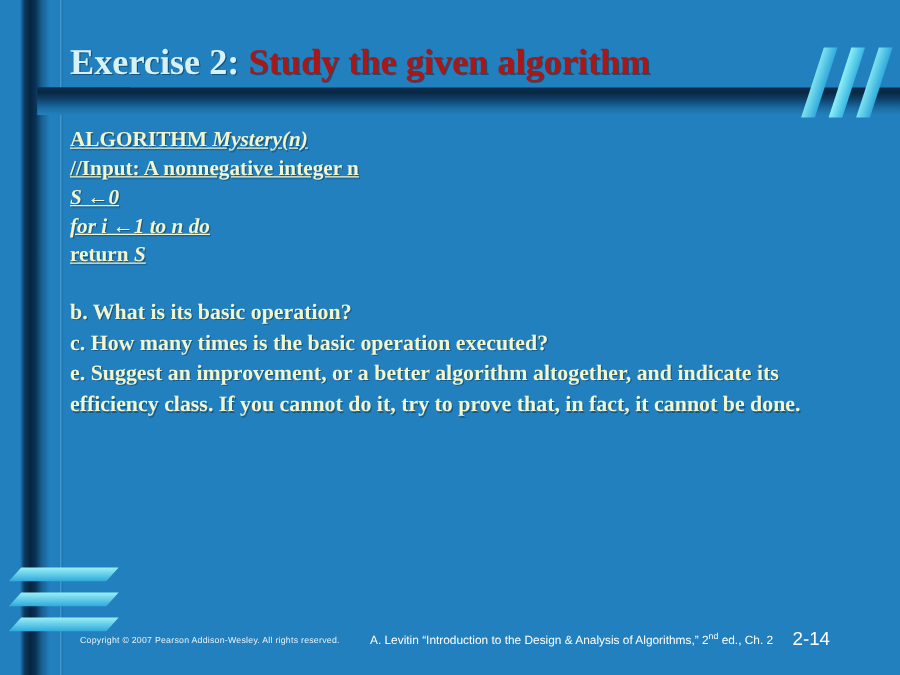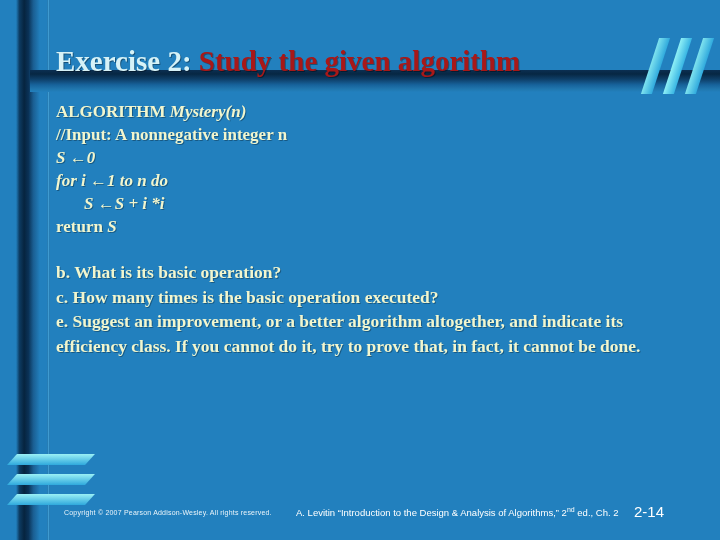--- a/index.html
+++ b/index.html
@@ -100,38 +100,38 @@
   .title {
     position: absolute;
     left: 56px;
     top: 32px;
     width: 600px;
     font-size: 29px;
     font-weight: bold;
     line-height: 36px;
     white-space: nowrap;
     text-shadow: 1px 1px 0 rgba(0,0,0,0.35);
-    margin-top: 11px;
   }
   .title .t-main  { color: #d6f2f7; }
   .title .t-accent{ color: #a81818; }
 
   
   .body-area {
     position: absolute;
     left: 56px;
     top: 100px;
     width: 640px;
   }
   .algo {
     color: #f2f6ce;
     font-size: 17px;
     font-weight: bold;
     line-height: 23px;
     text-shadow: 1px 1px 0 rgba(0,0,0,0.3);
+    text-decoration: underline;
   }
   .algo .it { font-style: italic; }
   .algo .ind { padding-left: 28px; display: inline-block; }
 
   .answer-head {
     margin-top: 24px;
     color: #a81818;
     font-size: 15px;
     font-weight: bold;
     font-style: italic;
@@ -211,21 +211,20 @@
   <div class="body-area">
 
     <div class="algo">
       <div>
         <span>ALGORITHM</span>
         <span class="it">Mystery(n)</span>
       </div>
       <div>//Input: A nonnegative integer n</div>
       <div class="it">S ←0</div>
       <div class="it">for i ←1 to n do</div>
-      <div><span class="ind it">S ←S + i *i</span></div>
       <div>return <span class="it">S</span></div>
     </div>
 
 
     <div class="qlist">
       <div class="q">b. What is its basic operation?</div>
       <div class="q">c. How many times is the basic operation executed?</div>
       <div class="q">e. Suggest an improvement, or a better algorithm altogether, and indicate its efficiency class. If you cannot do it, try to prove that, in fact, it cannot be done.</div>
     </div>
 

